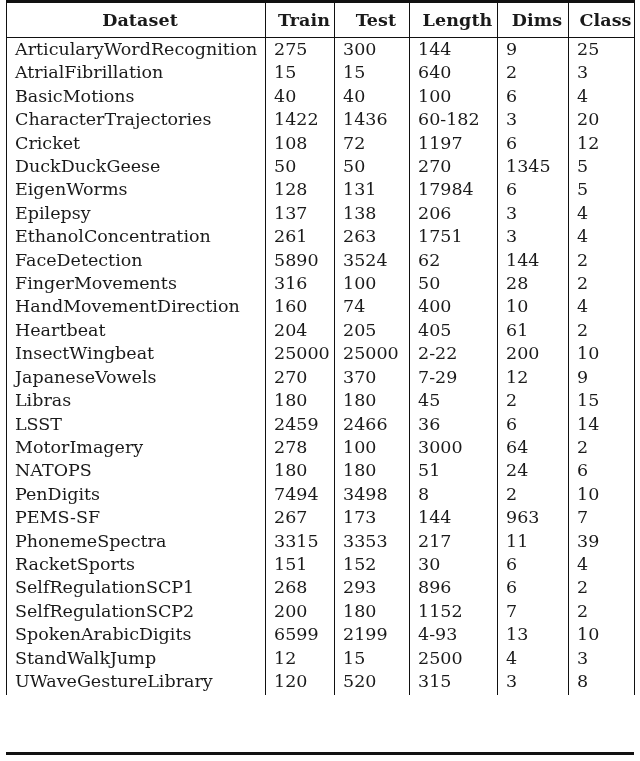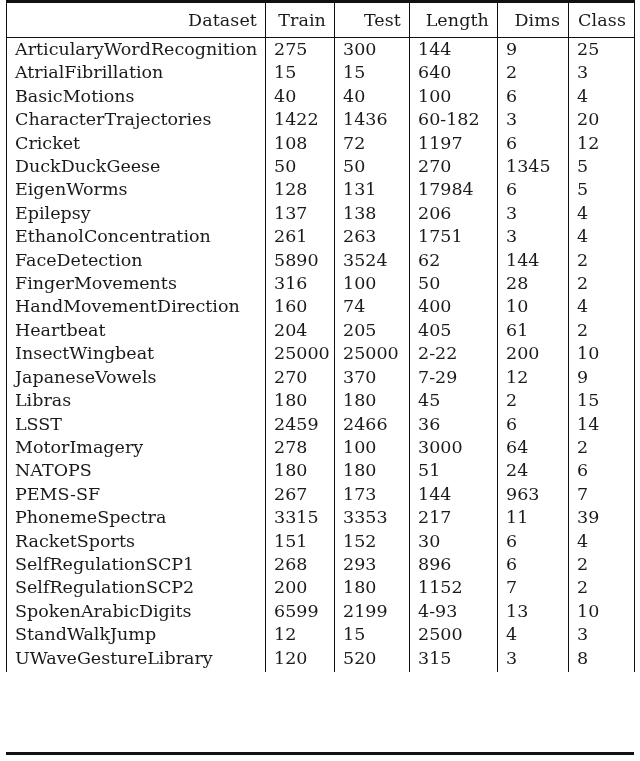--- a/index.html
+++ b/index.html
@@ -31,23 +31,23 @@
     margin-top: 0;
     font-size: 17.5px;
   }
 
   
   table.dataset-table {
     border-top: 3px solid #111;
   }
 
   thead th {
-    font-weight: normal;
-    text-align: right;
-    padding: 3px 8px 4px 8px;
+    font-weight: bold;
+    text-align: center;
+    padding: 3px 0 4px 8px;
     height: 27px;
     vertical-align: middle;
     letter-spacing: 0.1px;
     white-space: nowrap;
   }
 
   
   thead tr.header-row {
     border-bottom: 1.2px solid #111;
   }
@@ -271,20 +271,28 @@
         </tr>
         <tr>
           <td class="col-dataset">NATOPS</td>
           <td class="col-train">180</td>
           <td class="col-test">180</td>
           <td class="col-length">51</td>
           <td class="col-dims">24</td>
           <td class="col-class">6</td>
         </tr>
         <tr>
+          <td class="col-dataset">PenDigits</td>
+          <td class="col-train">7494</td>
+          <td class="col-test">3498</td>
+          <td class="col-length">8</td>
+          <td class="col-dims">2</td>
+          <td class="col-class">10</td>
+        </tr>
+        <tr>
           <td class="col-dataset">PEMS-SF</td>
           <td class="col-train">267</td>
           <td class="col-test">173</td>
           <td class="col-length">144</td>
           <td class="col-dims">963</td>
           <td class="col-class">7</td>
         </tr>
         <tr>
           <td class="col-dataset">PhonemeSpectra</td>
           <td class="col-train">3315</td>

